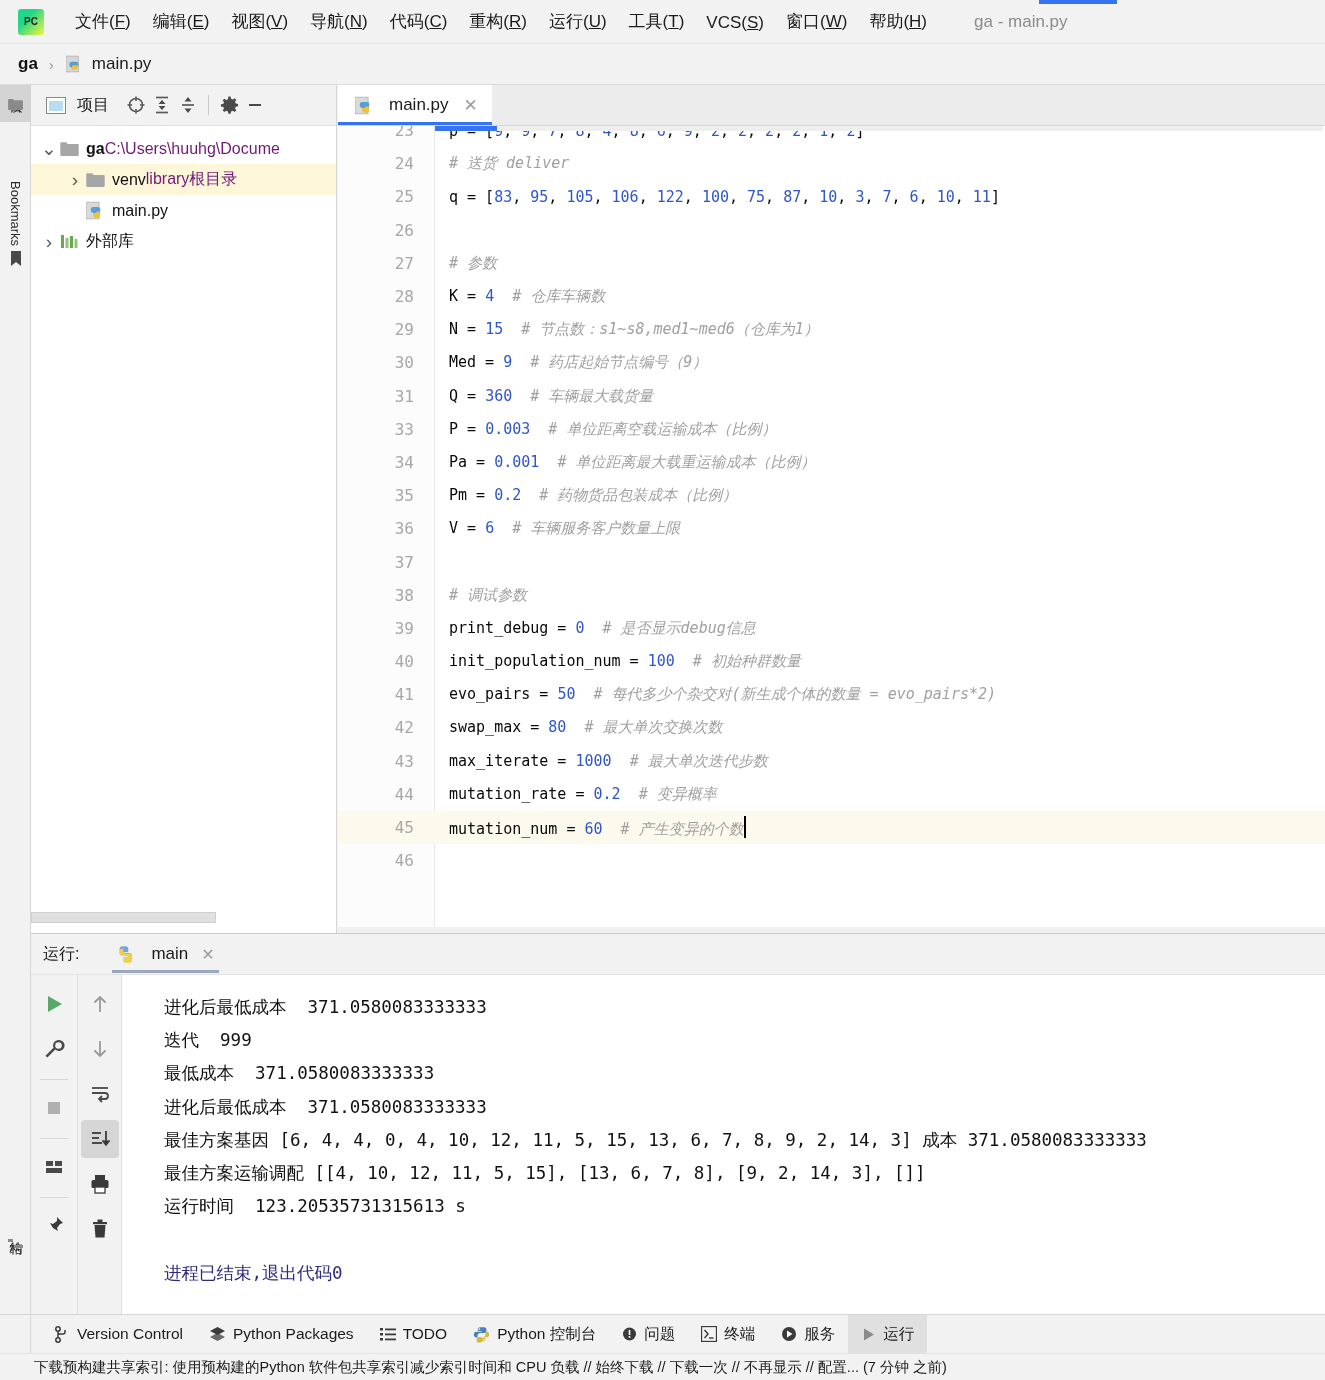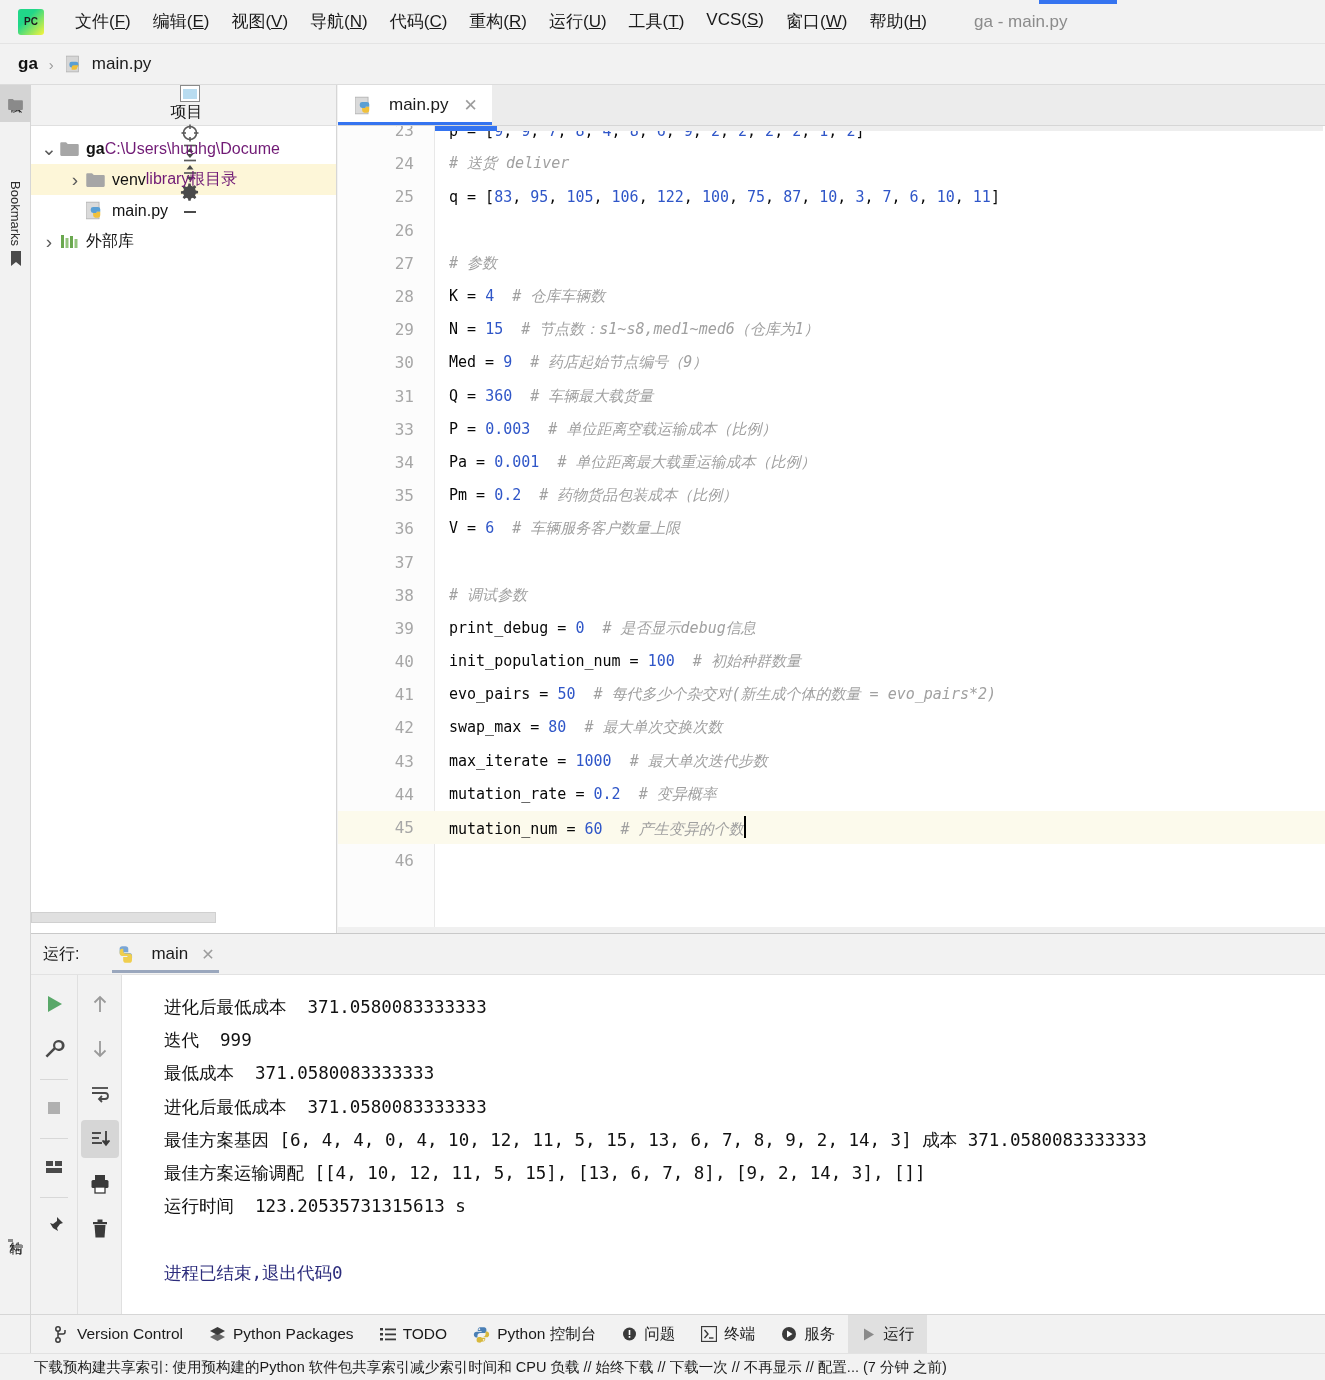--- a/index.html
+++ b/index.html
@@ -67,21 +67,21 @@
   }
   .rail-icon { margin-top: 5px; }
 
   
   .toolwin {
     position: absolute; left: 31px; top: 85px; width: 306px; height: 848px;
     background: #ffffff; border-right: 1px solid #d6d6d6;
   }
   .toolwin-header {
     height: 41px; background: #f2f2f2; display: flex; align-items: center;
-    padding-left: 12px; border-bottom: 1px solid #e0e0e0; flex-direction: column;
+    padding-left: 12px; border-bottom: 1px solid #e0e0e0;
   }
   .tw-title { font-size: 16px; color: #1b1b1b; margin-left: 8px; margin-right: 14px; }
   .tw-icon { width: 26px; height: 26px; display: flex; align-items: center; justify-content: center; cursor: default; }
   .tw-divider { width: 1px; height: 20px; background: #c9c9c9; margin: 0 7px; }
 
   .tree { padding-top: 7px; font-size: 16px; }
   .tree-row {
     height: 31px; display: flex; align-items: center; white-space: nowrap;
     padding-left: 8px; cursor: default;
   }
@@ -212,21 +212,21 @@
     border-top: 1px solid #d6d6d6; border-right: 1px solid #d6d6d6;
   }
 </style>
 </head>
 <body>
 
 <div id="app">
 
   <div class="menubar">
     <div class="pc-logo"></div>
-    <div id="menu-items" style="display:flex;align-items:flex-start;">
+    <div id="menu-items" style="display:flex;align-items:flex-end;">
         <div class="menu-item">文件(<span class="acc">F</span>)</div>
         <div class="menu-item">编辑(<span class="acc">E</span>)</div>
         <div class="menu-item">视图(<span class="acc">V</span>)</div>
         <div class="menu-item">导航(<span class="acc">N</span>)</div>
         <div class="menu-item">代码(<span class="acc">C</span>)</div>
         <div class="menu-item">重构(<span class="acc">R</span>)</div>
         <div class="menu-item">运行(<span class="acc">U</span>)</div>
         <div class="menu-item">工具(<span class="acc">T</span>)</div>
         <div class="menu-item">VCS(<span class="acc">S</span>)</div>
         <div class="menu-item">窗口(<span class="acc">W</span>)</div>

